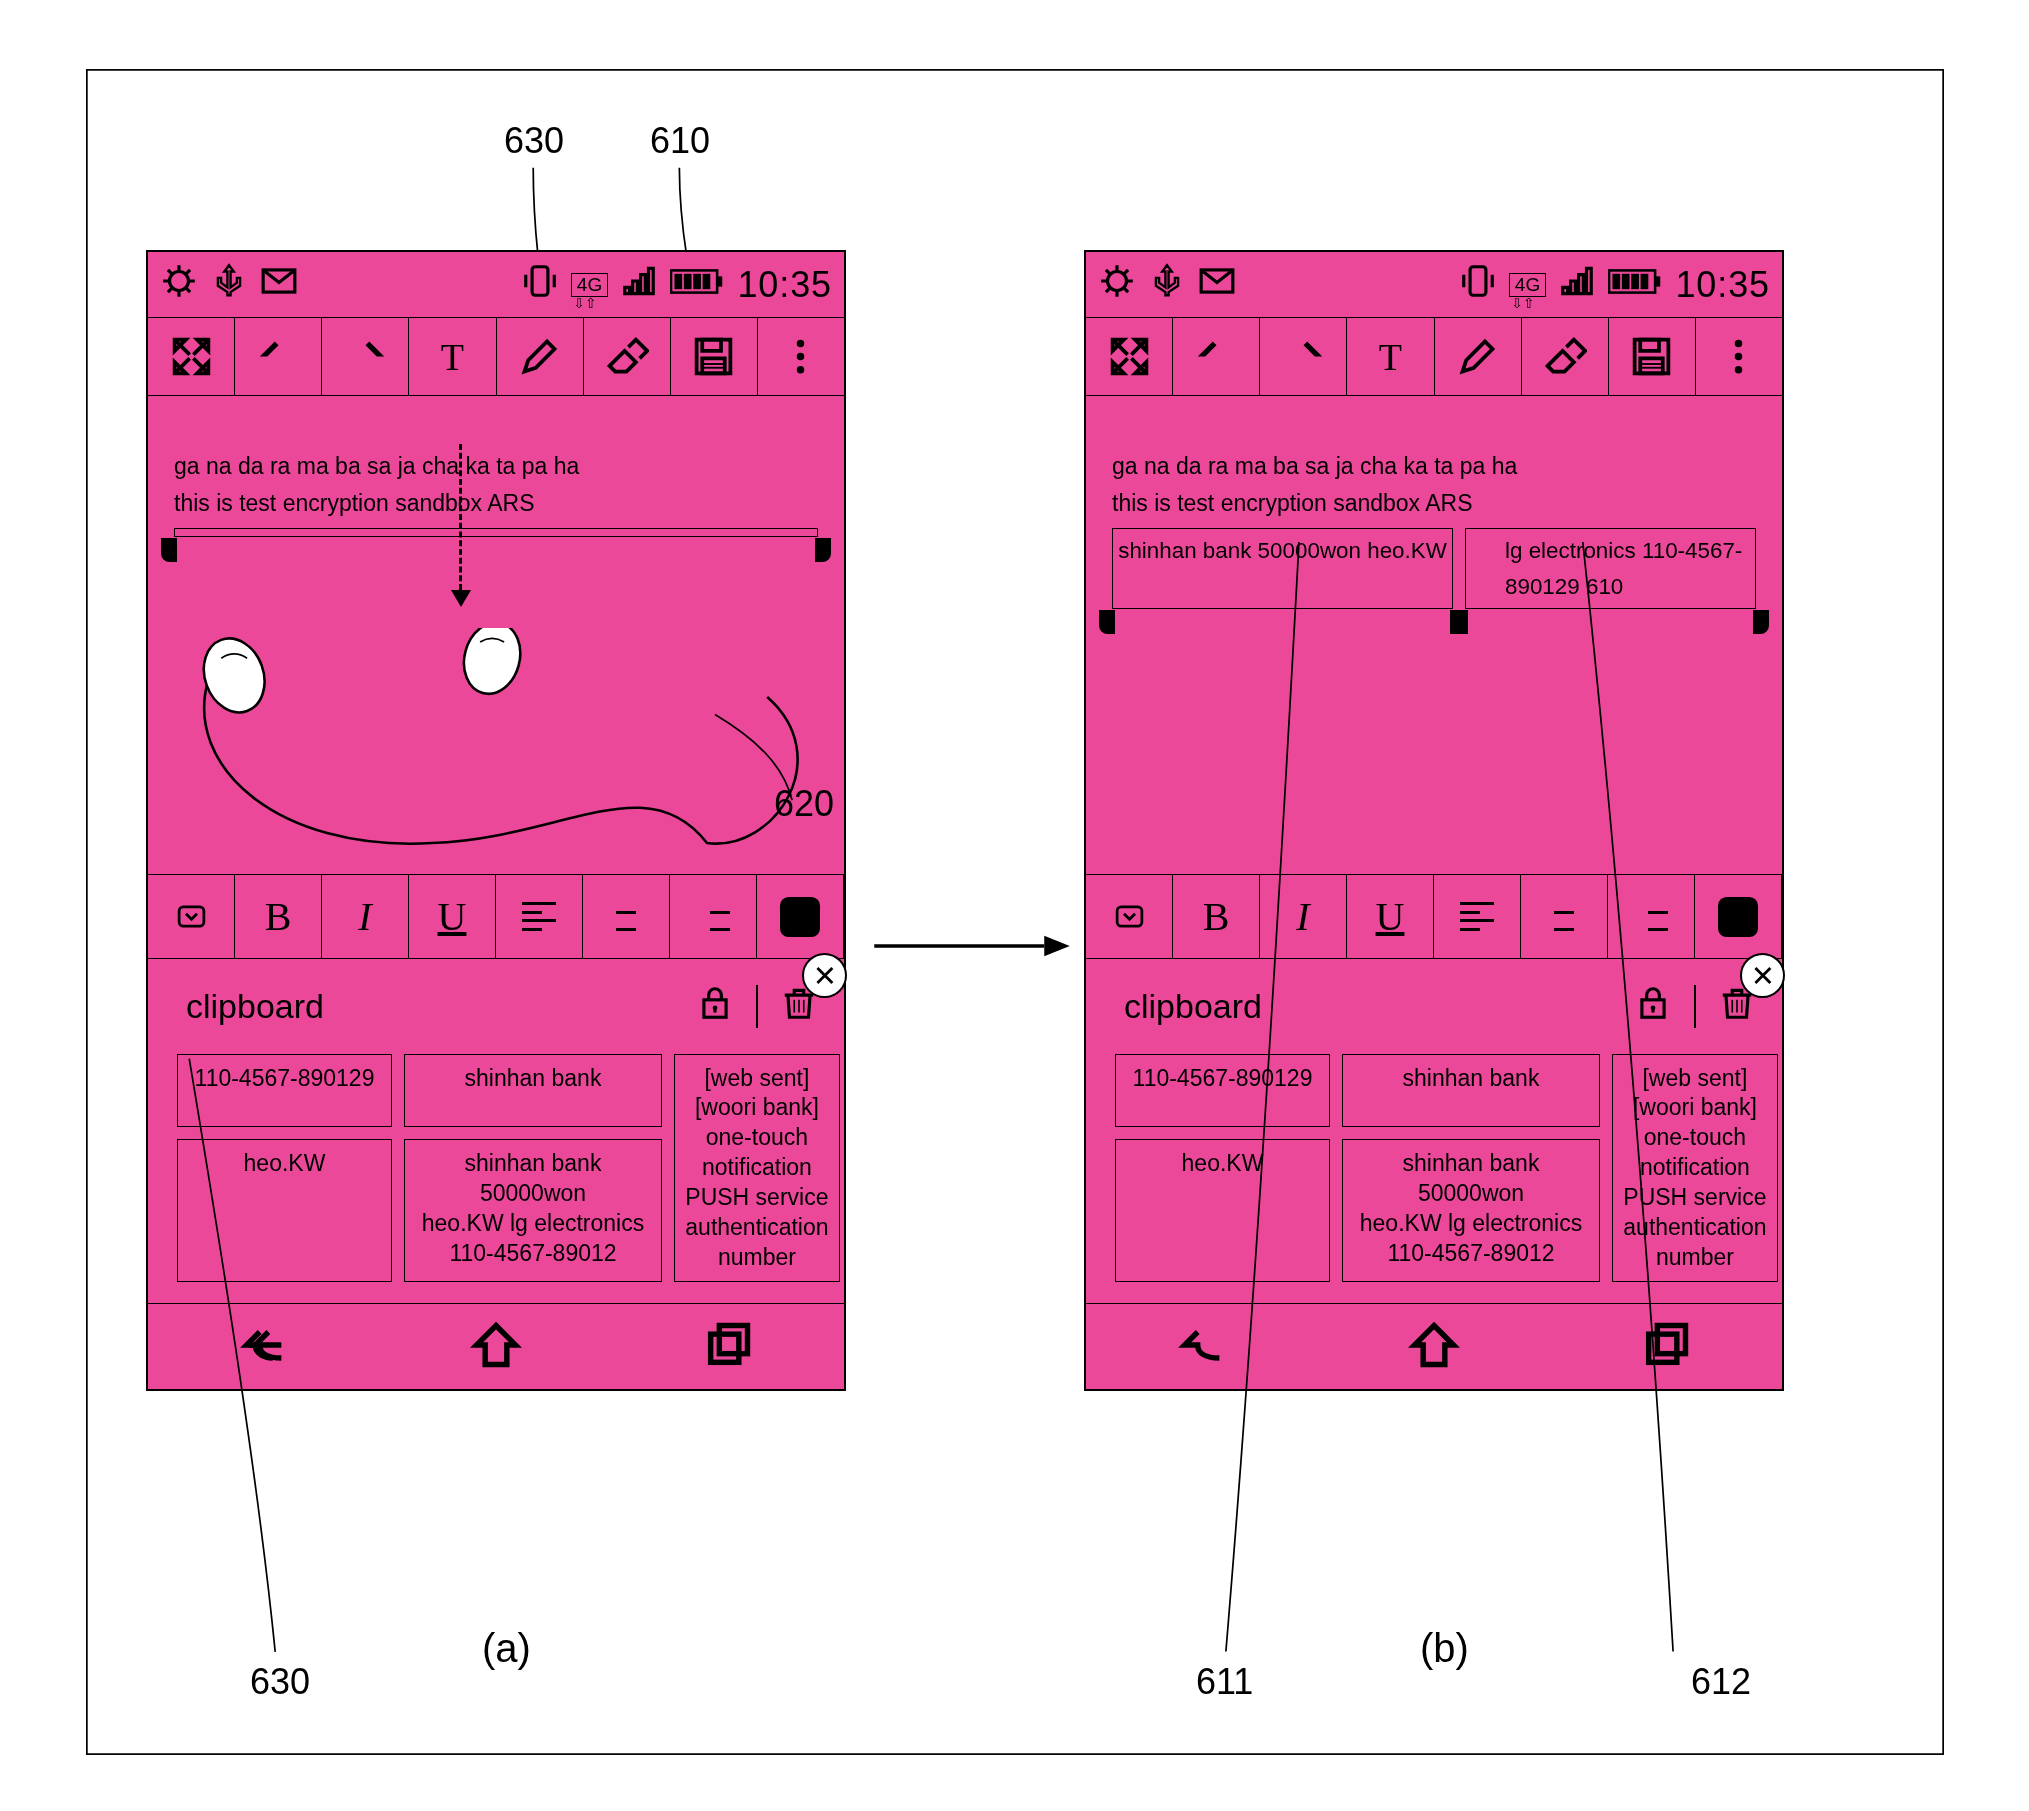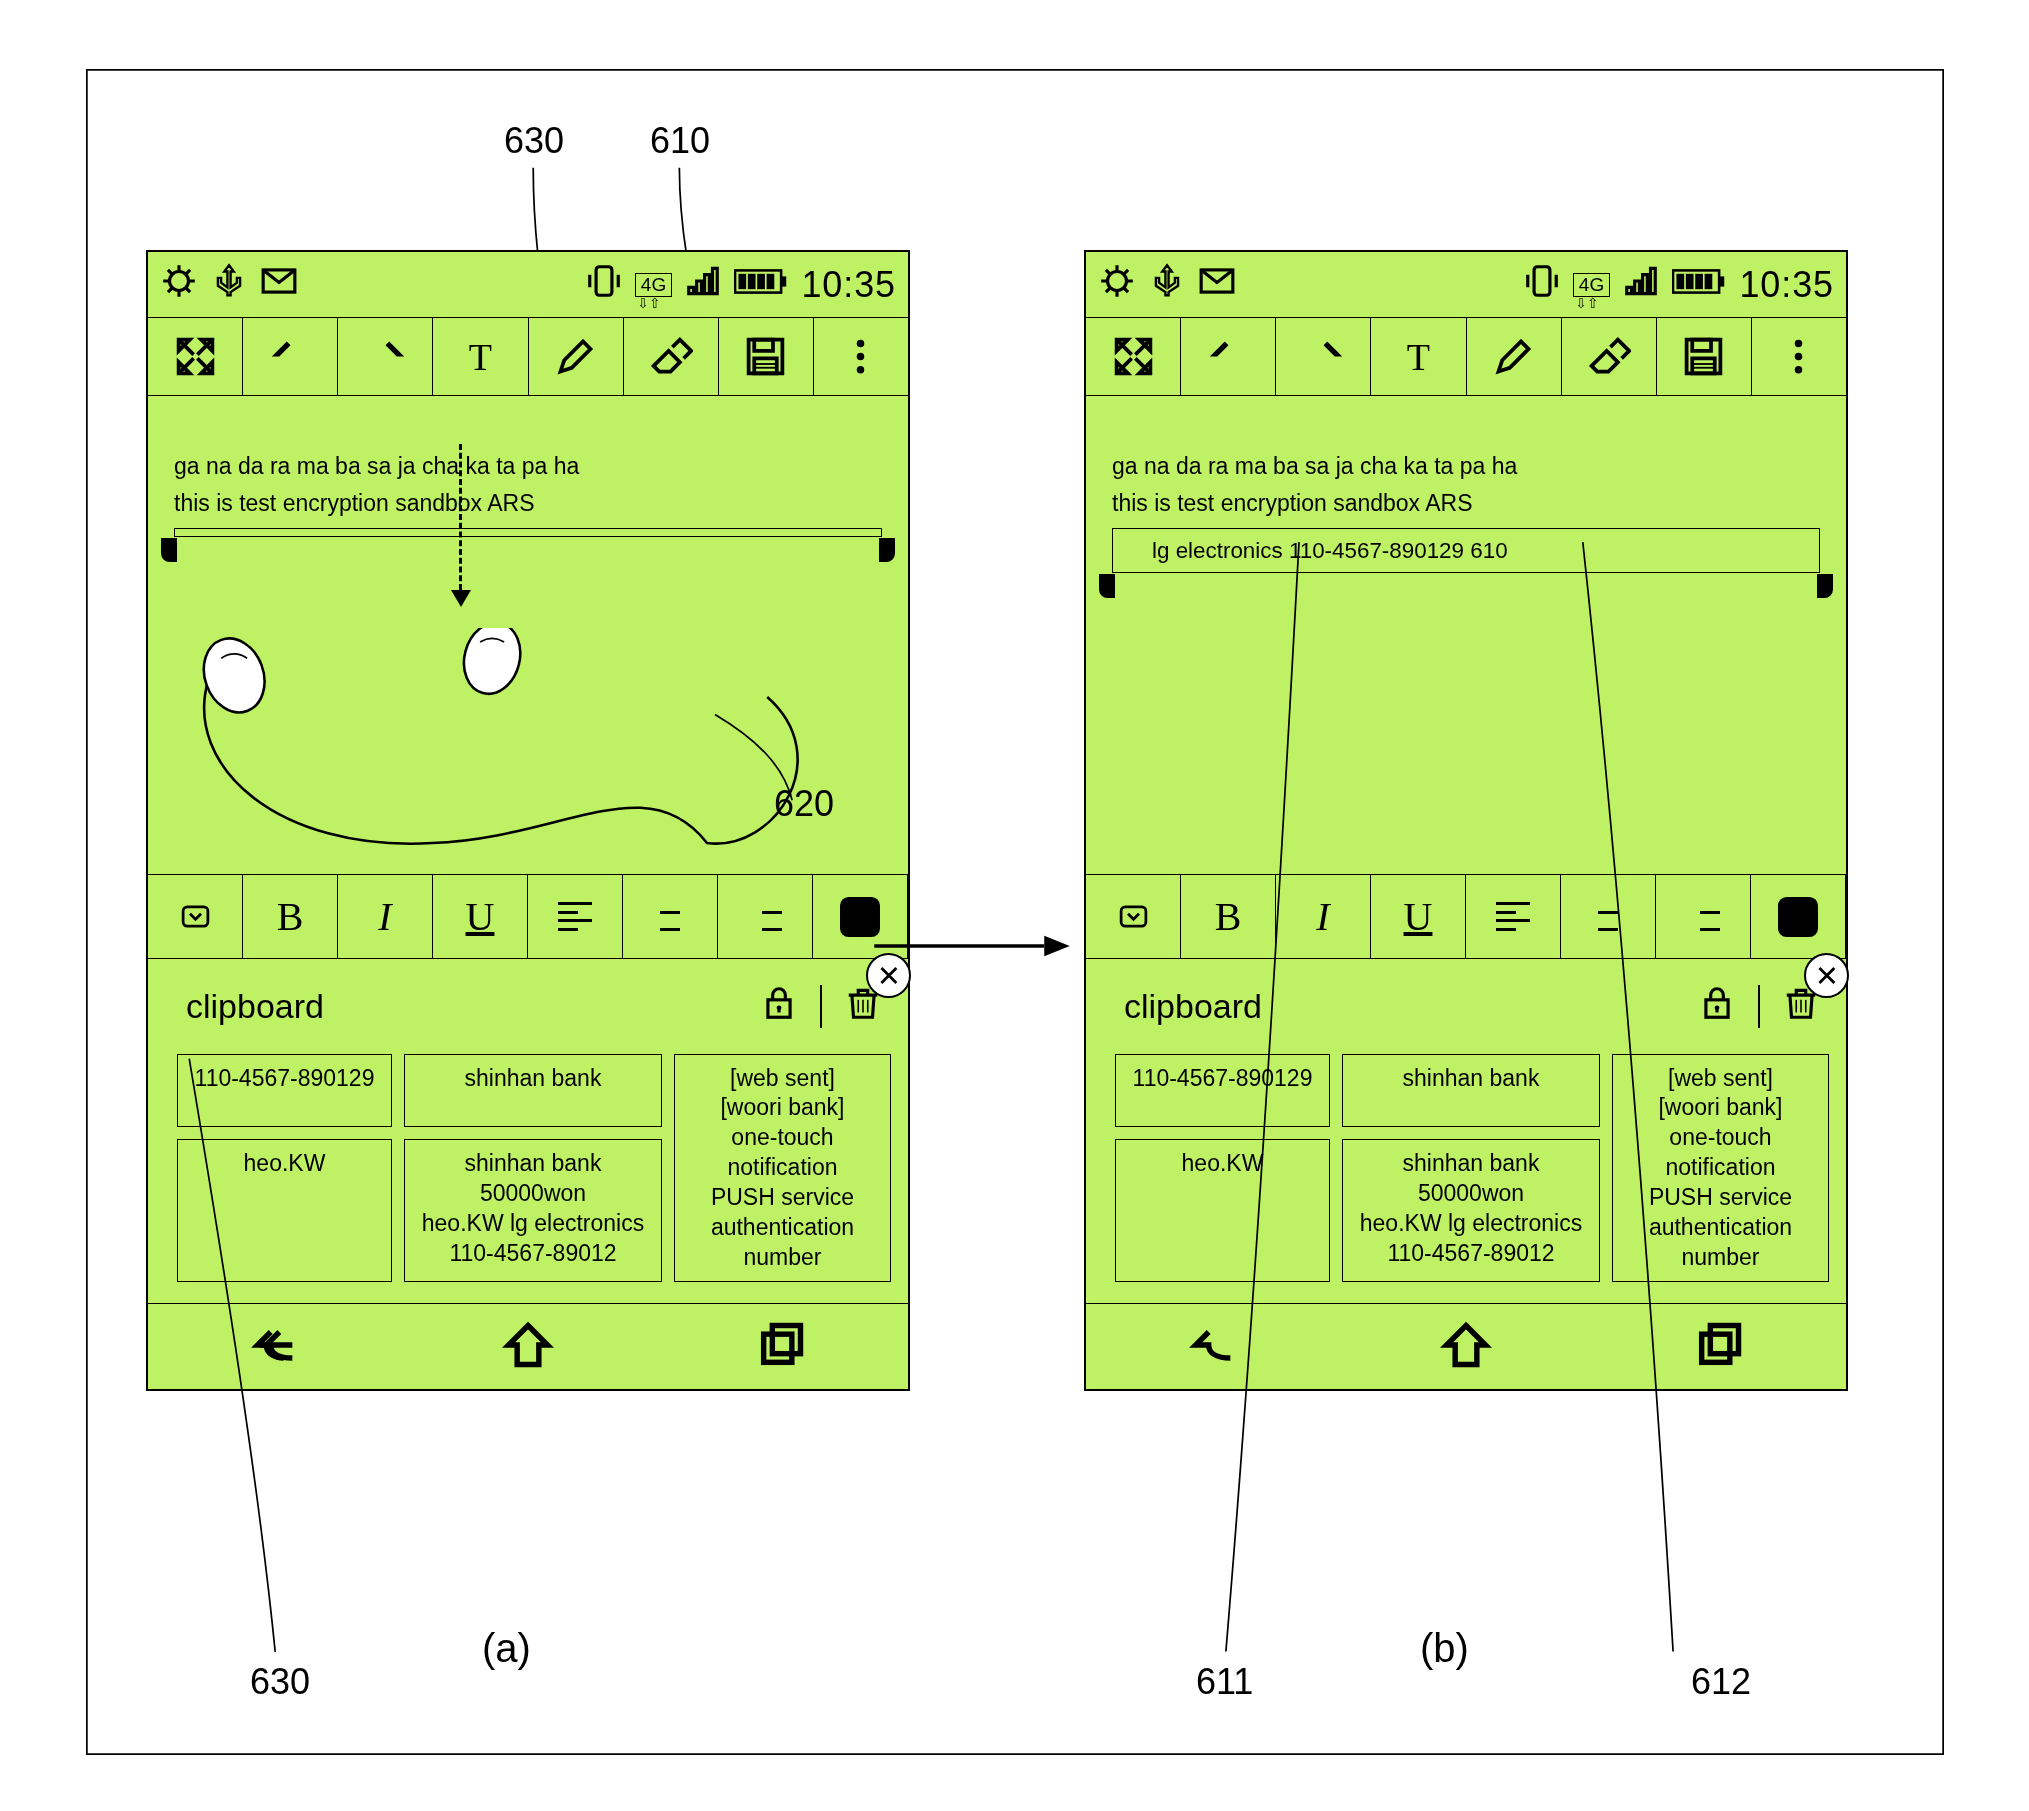--- a/index.html
+++ b/index.html
@@ -6,23 +6,23 @@
   body {
     margin: 0;
     background: #fff;
     font-family: Arial, Helvetica, sans-serif;
     width: 2030px;
     height: 1812px;
     position: relative;
   }
   .phone {
     position: absolute;
-    width: 764px;
+    width: 700px;
     border: 2.6px solid #000;
-    background: #bef264;
+    background: #ec4899;
   }
   #phone-a { left: 146px; top: 250px; }
   #phone-b { left: 1084px; top: 250px; }
 
   
   .statusbar {
     height: 65px;
     display: flex;
     align-items: center;
     padding: 0 12px;
@@ -505,20 +505,25 @@
           <circle cx="12" cy="12" r="2" fill="#000"></circle>
           <circle cx="12" cy="19" r="2" fill="#000"></circle>
         </svg>
       </div>
   </div>
 
   <div class="content">
     <div>ga na da ra ma ba sa ja cha ka ta pa ha</div>
     <div>this is test encryption sandbox ARS</div>
     <div class="sel-row">
+      <div class="sel" style="flex:0 0 auto;">
+        <span>shinhan bank 50000won heo.KW</span>
+        <div class="handle left"></div>
+        <div class="handle right"></div>
+      </div>
       <div class="sel" style="flex:1;padding-left:39px;">
         <span>lg electronics 110-4567-890129 610</span>
         <div class="handle left"></div>
         <div class="handle right"></div>
       </div>
     </div>
   </div>
 
   <div class="fmtbar">
     <div class="fbtn">

